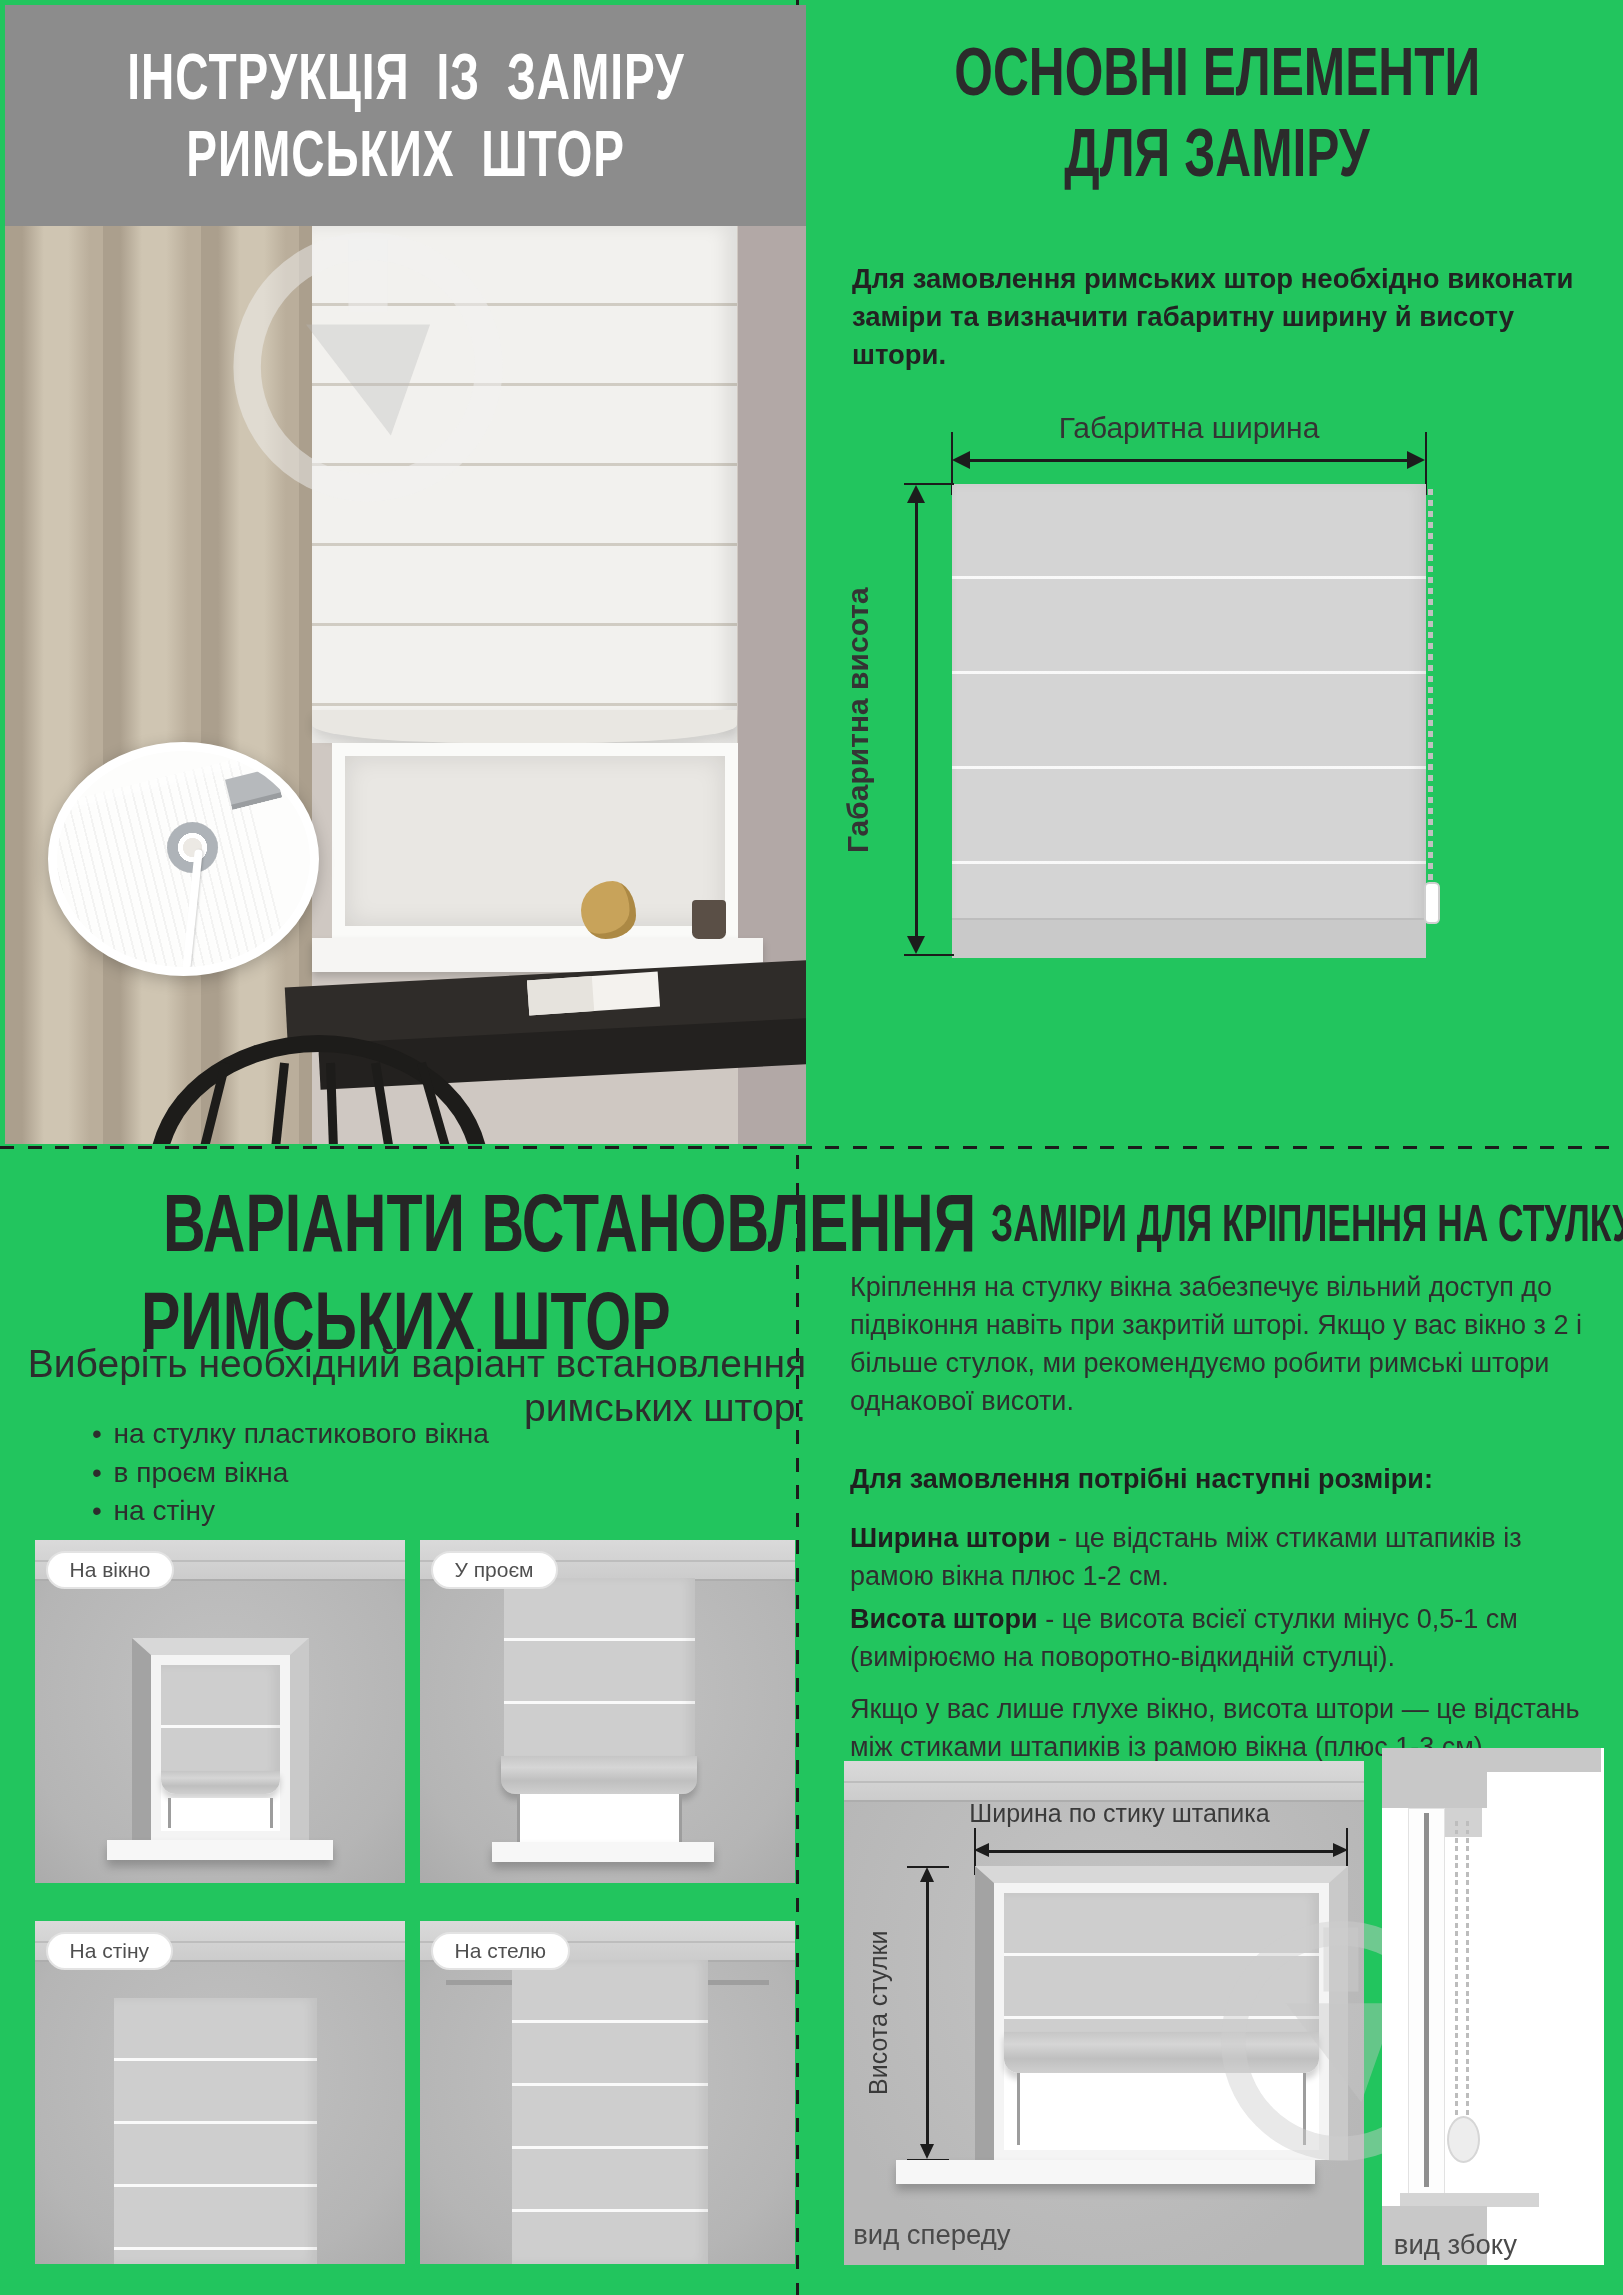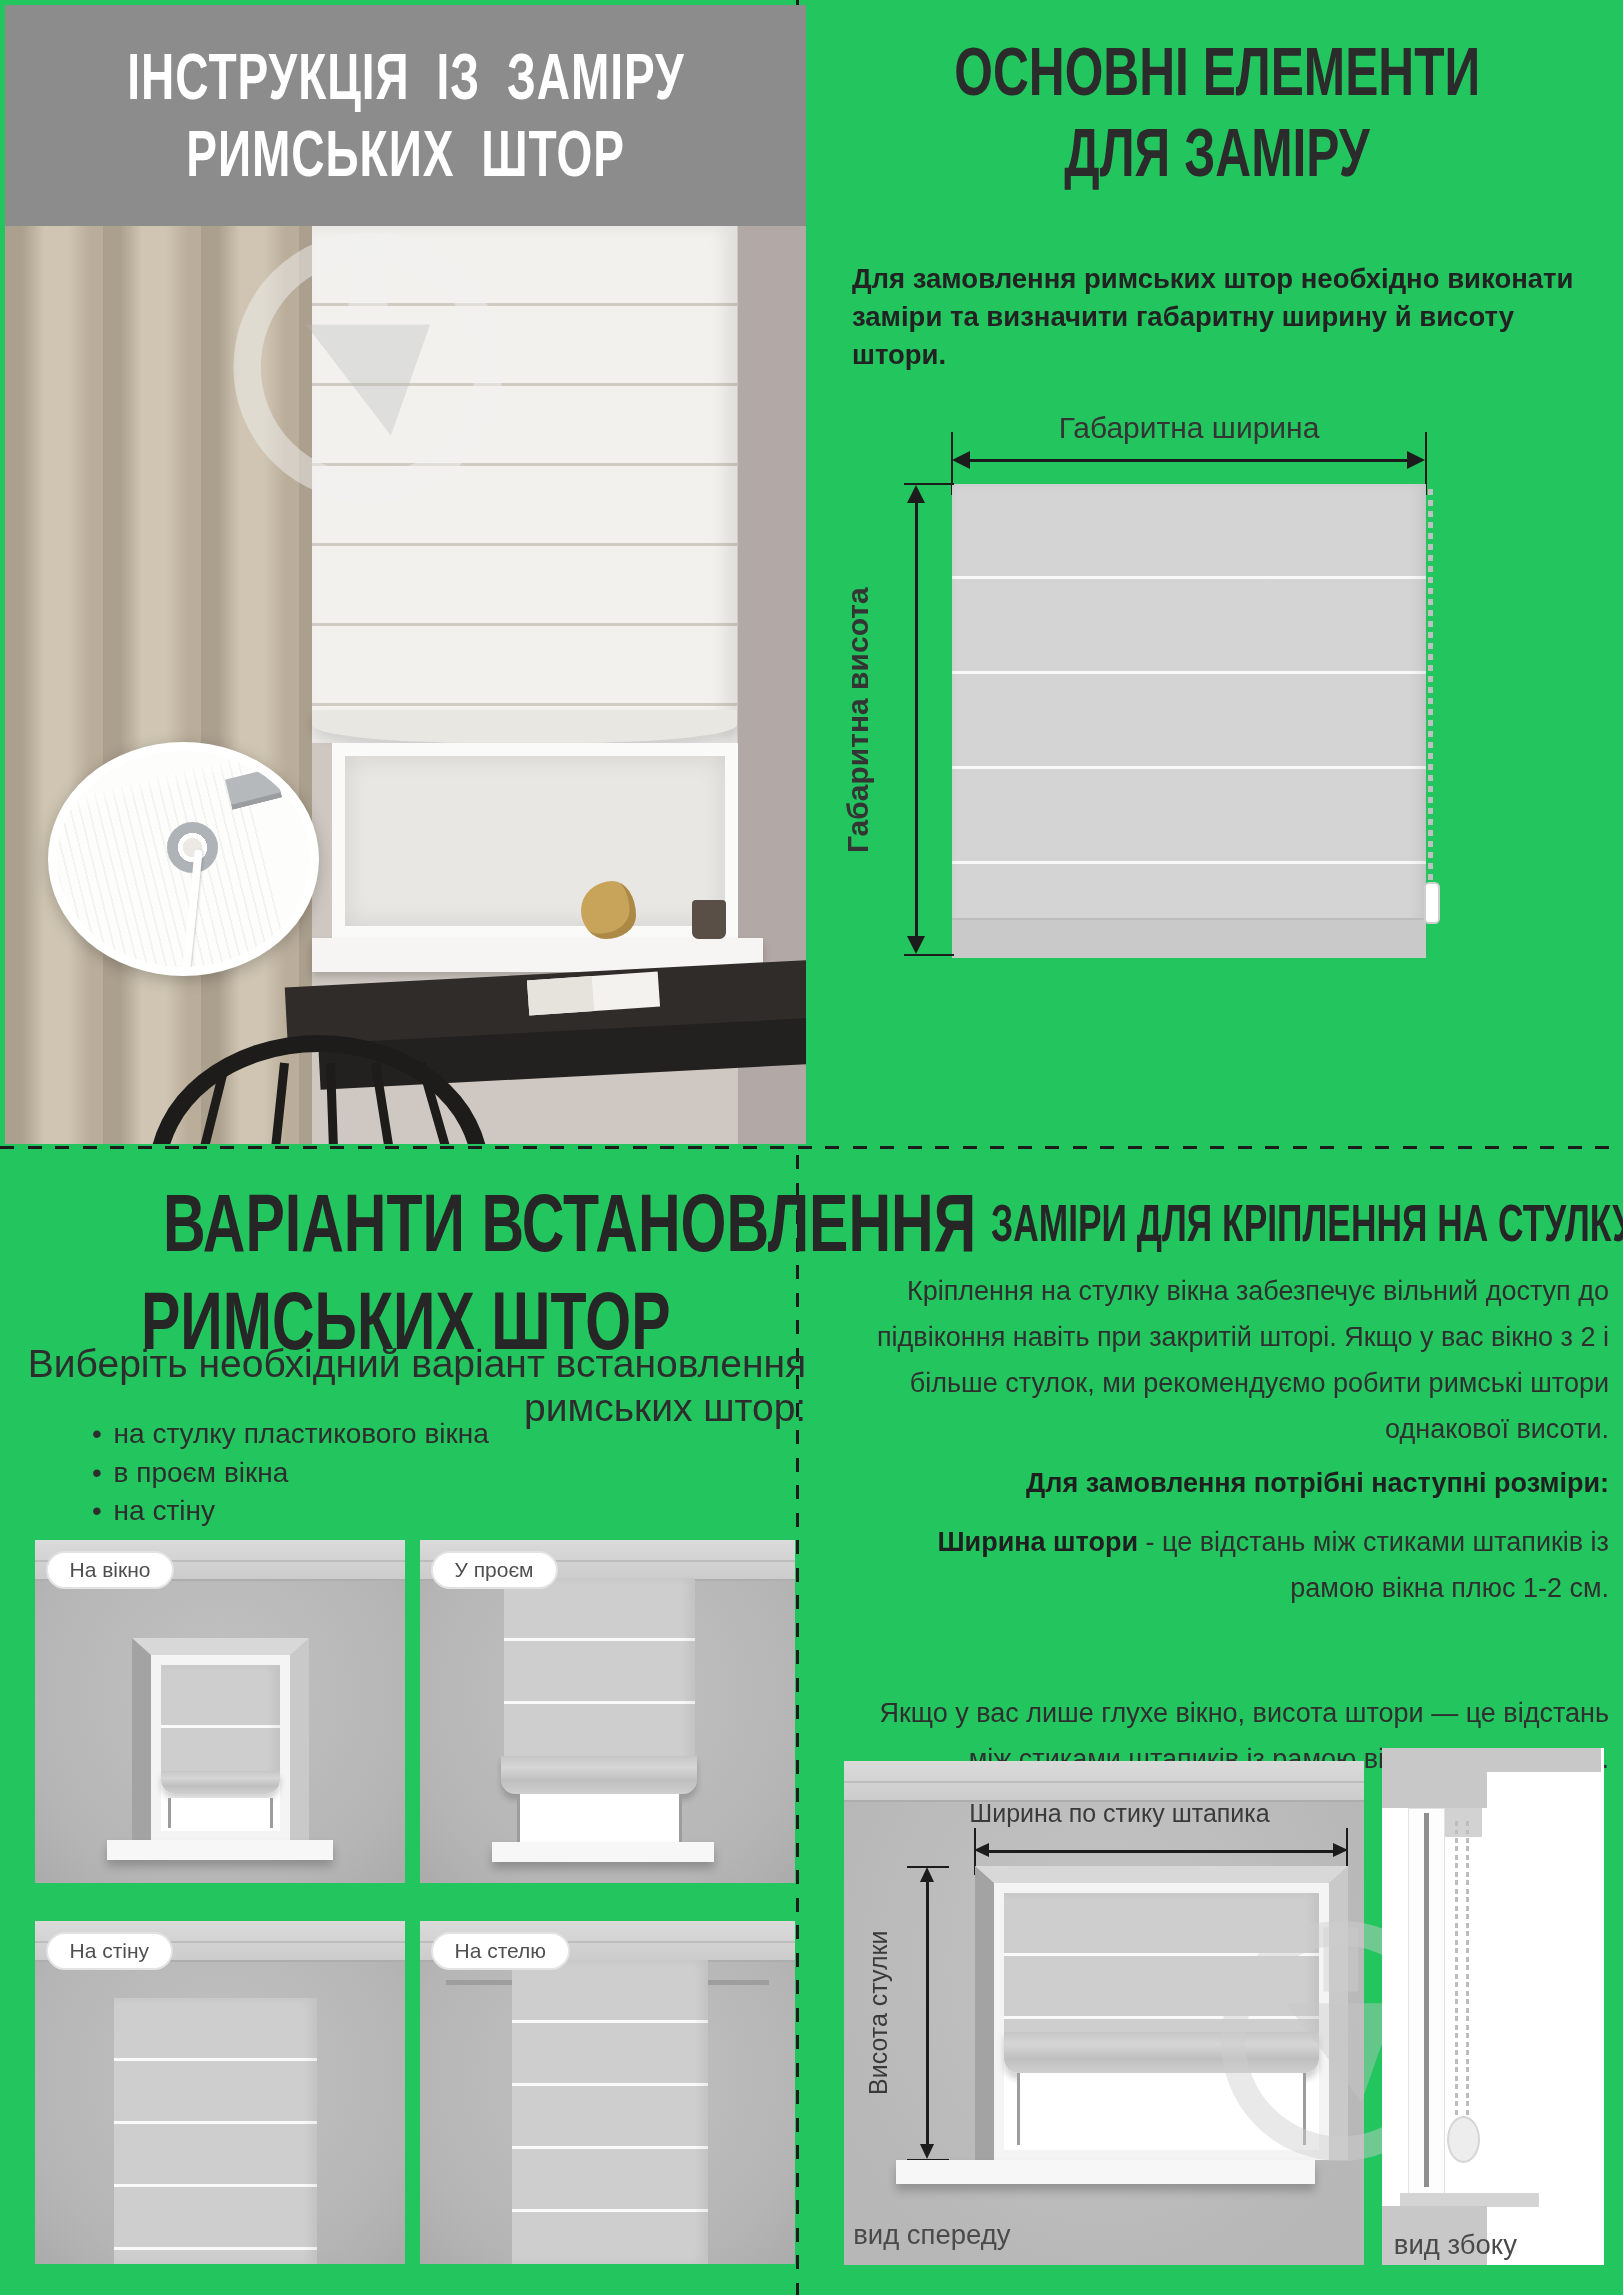--- a/index.html
+++ b/index.html
@@ -96,21 +96,21 @@
      border-top:17px solid #d8d8d8;border-left:19.6px solid #a3a3a3;border-right:19.6px solid #c9c9c9;box-sizing:border-box;}
   .wframe{position:absolute;inset:0;background:#fff;border:10.5px solid #f4f4f4;box-sizing:border-box;}
   .glass{position:absolute;background:#ffffff;border-left:3.9px solid #9d9d9d;border-right:3.9px solid #9d9d9d;box-sizing:border-box;}
   .tsill{position:absolute;background:#f7f7f7;box-shadow:0 6.5px 9.2px rgba(0,0,0,.22);}
   .rail{position:absolute;height:5.2px;background:#9e9e9e;}
 
   
   .br-h{left:812px;top:1192px;width:811px;}
   .br-h .hline{font-size:52px;line-height:63px;color:#262626;}
   .br-h .cond{transform:scaleX(0.68);}
-  .btxt{font-size:27px;line-height:46px;color:#2f2f2f;text-align:right;}
+  .btxt{font-size:27px;line-height:38px;color:#2f2f2f;}
   .bold{font-weight:700;color:#1f1f1f;}
   .fig-front{left:844px;top:1761px;width:520px;height:504px;background:radial-gradient(ellipse at 50% 40%, #c4c4c4 0%, #b7b7b7 80%);overflow:hidden;}
   .fv-label{position:absolute;left:79px;top:38px;width:393px;text-align:center;font-size:25px;color:#3a3a3a;}
   .caption{font-size:27.5px;color:#4a4a4a;}
   .fig-side{left:1382px;top:1748px;width:222px;height:517px;background:#ffffff;overflow:hidden;}
   .sv-gray{position:absolute;background:#c8c8c8;}
   .sv-col{position:absolute;left:26px;top:60px;width:37px;height:387px;background:#fdfdfd;border:1.3px solid #e2e2e2;box-sizing:border-box;}
   .sv-glass{position:absolute;left:42px;top:65px;width:5.2px;height:374px;background:#8f8f8f;}
   .sv-chain{position:absolute;width:3.3px;height:294px;top:73px;
      background:repeating-linear-gradient(to bottom,#bdbdbd 0 4.6px,transparent 4.6px 8.5px);}
@@ -237,20 +237,23 @@
   </div>
 
   <div class="abs br-h">
     <div class="hline"><span class="cond">ЗАМІРИ ДЛЯ КРІПЛЕННЯ НА СТУЛКУ ВІКНА</span></div>
   </div>
   <div class="abs btxt" style="left:850px;top:1268px;width:759px;">Кріплення на стулку вікна забезпечує вільний доступ до підвіконня навіть при закритій шторі. Якщо у вас вікно з 2 і більше стулок, ми рекомендуємо робити римські штори однакової висоти.</div>
   <div class="abs btxt bold" style="left:850px;top:1460px;width:759px;">Для замовлення потрібні наступні розміри:</div>
   <div class="abs btxt" style="left:850px;top:1519px;width:759px;">
     <span class="bold">Ширина штори</span><span> - це відстань між стиками штапиків із рамою вікна плюс 1-2 см.</span>
   </div>
+  <div class="abs btxt" style="left:850px;top:1600px;width:759px;">
+    <span class="bold">Висота штори</span><span> - це висота всієї стулки мінус 0,5-1 см (вимірюємо на поворотно-відкидній стулці).</span>
+  </div>
   <div class="abs btxt" style="left:850px;top:1690px;width:759px;">Якщо у вас лише глухе вікно, висота штори — це відстань між стиками штапиків із рамою вікна (плюс 1-3 см).</div>
 
   <div class="abs fig-front">
     <div class="ceil"></div>
     <div class="fv-label">Ширина по стику штапика</div>
     <div class="abs tick" style="left:130px;top:67px;width:2px;height:47px;"></div>
     <div class="abs tick" style="left:502px;top:67px;width:2px;height:47px;"></div>
     <div class="abs dline" style="left:141px;top:89px;width:353px;height:2.6px;"></div>
     <div class="abs head" style="left:130px;top:82px;border-top:7.9px solid transparent;border-bottom:7.9px solid transparent;border-right:15.7px solid #1c1c1c;"></div>
     <div class="abs head" style="left:489px;top:82px;border-top:7.9px solid transparent;border-bottom:7.9px solid transparent;border-left:15.7px solid #1c1c1c;"></div>

